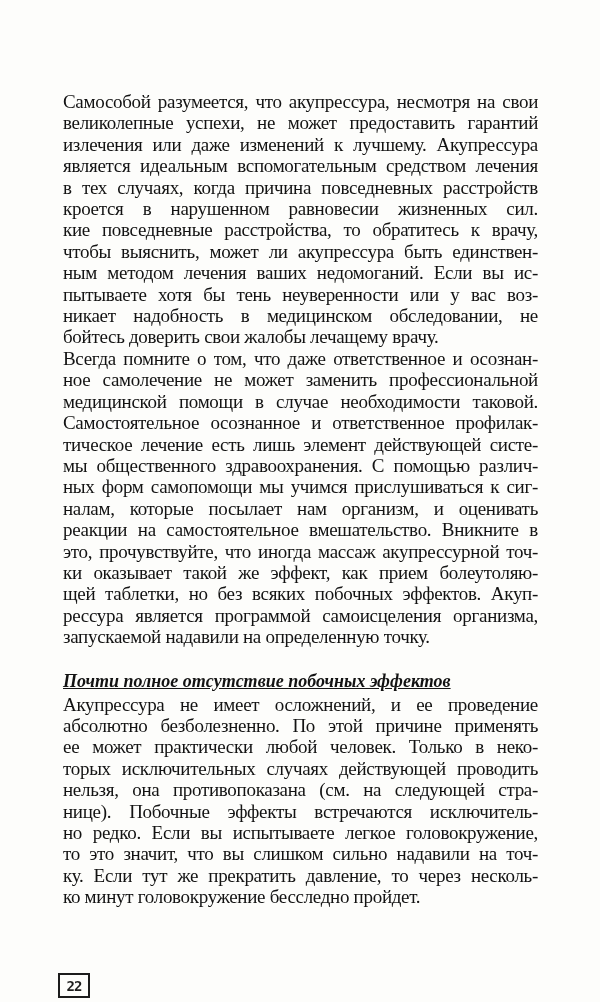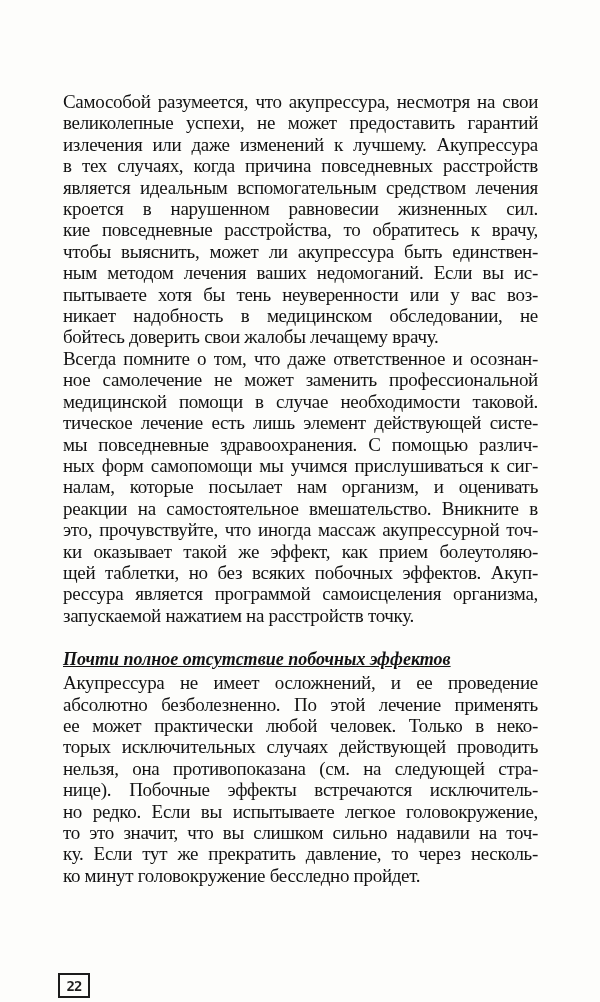--- a/index.html
+++ b/index.html
@@ -71,49 +71,50 @@
 </head>
 <body>
 
 <div class="page">
 
   <div class="text-block">
       <div class="paragraph">
         <div class="line">Самособой разумеется, что акупрессура, несмотря на свои</div>
         <div class="line">великолепные успехи, не может предоставить гарантий</div>
         <div class="line">излечения или даже изменений к лучшему. Акупрессура</div>
+        <div class="line">является идеальным вспомогательным средством лечения</div>
         <div class="line">в тех случаях, когда причина повседневных расстройств</div>
-        <div class="line">является идеальным вспомогательным средством лечения</div>
         <div class="line">кроется в нарушенном равновесии жизненных сил.</div>
         <div class="line">кие повседневные расстройства, то обратитесь к врачу,</div>
         <div class="line">чтобы выяснить, может ли акупрессура быть единствен-</div>
         <div class="line">ным методом лечения ваших недомоганий. Если вы ис-</div>
         <div class="line">пытываете хотя бы тень неуверенности или у вас воз-</div>
         <div class="line">никает надобность в медицинском обследовании, не</div>
         <div class="line para-end">бойтесь доверить свои жалобы лечащему врачу.</div>
       </div>
       <div class="paragraph">
         <div class="line">Всегда помните о том, что даже ответственное и осознан-</div>
         <div class="line">ное самолечение не может заменить профессиональной</div>
         <div class="line">медицинской помощи в случае необходимости таковой.</div>
+        <div class="line">Самостоятельное осознанное и ответственное профилак-</div>
         <div class="line">тическое лечение есть лишь элемент действующей систе-</div>
-        <div class="line">мы повседневные здравоохранения. С помощью различ-</div>
+        <div class="line">мы общественного здравоохранения. С помощью различ-</div>
         <div class="line">ных форм самопомощи мы учимся прислушиваться к сиг-</div>
         <div class="line">налам, которые посылает нам организм, и оценивать</div>
         <div class="line">реакции на самостоятельное вмешательство. Вникните в</div>
         <div class="line">это, прочувствуйте, что иногда массаж акупрессурной точ-</div>
         <div class="line">ки оказывает такой же эффект, как прием болеутоляю-</div>
         <div class="line">щей таблетки, но без всяких побочных эффектов. Акуп-</div>
         <div class="line">рессура является программой самоисцеления организма,</div>
-        <div class="line para-end">запускаемой нажатием на расстройств точку.</div>
+        <div class="line para-end">запускаемой надавили на определенную точку.</div>
       </div>
       <div class="heading">Почти полное отсутствие побочных эффектов</div>
       <div class="paragraph">
         <div class="line">Акупрессура не имеет осложнений, и ее проведение</div>
-        <div class="line">абсолютно безболезненно. По этой лечение применять</div>
+        <div class="line">абсолютно безболезненно. По этой причине применять</div>
         <div class="line">ее может практически любой человек. Только в неко-</div>
         <div class="line">торых исключительных случаях действующей проводить</div>
         <div class="line">нельзя, она противопоказана (см. на следующей стра-</div>
         <div class="line">нице). Побочные эффекты встречаются исключитель-</div>
         <div class="line">но редко. Если вы испытываете легкое головокружение,</div>
         <div class="line">то это значит, что вы слишком сильно надавили на точ-</div>
         <div class="line">ку. Если тут же прекратить давление, то через несколь-</div>
         <div class="line para-end">ко минут головокружение бесследно пройдет.</div>
       </div>
     </div>

